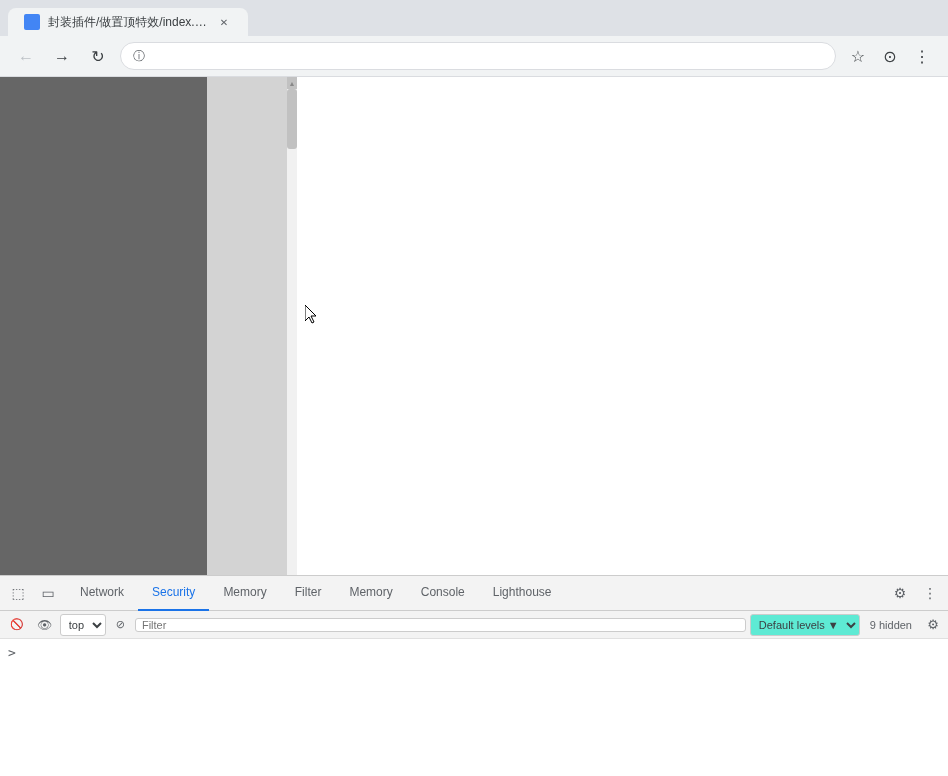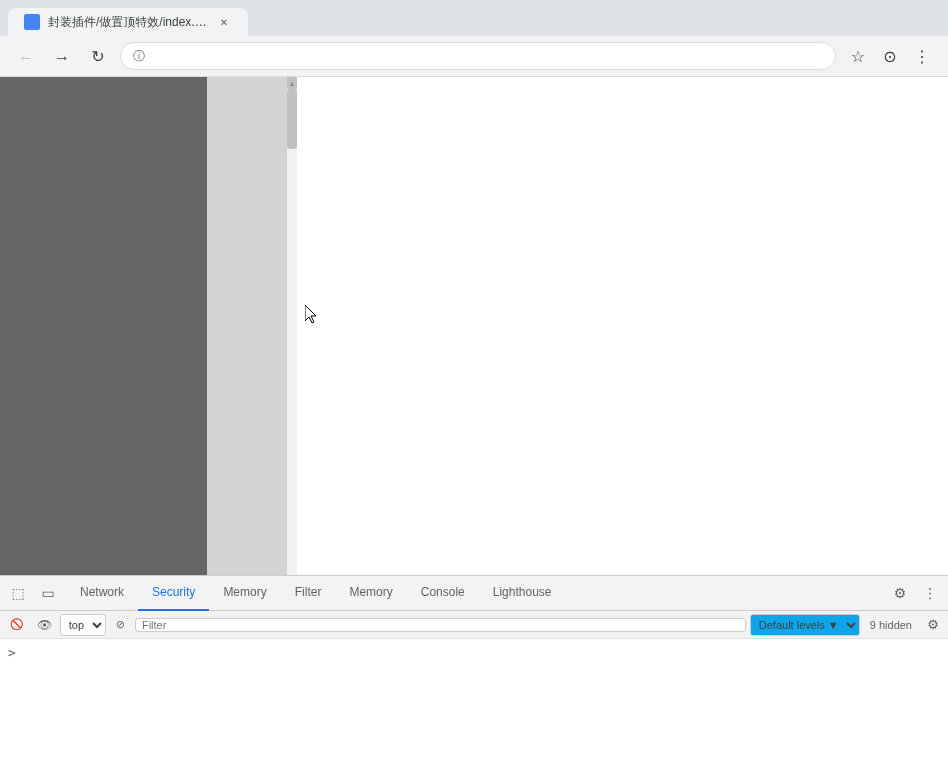--- a/index.html
+++ b/index.html
@@ -307,21 +307,21 @@
       padding: 0 6px;
       font-size: 11px;
       color: #3c4043;
       outline: none;
     }
 
     .levels-select {
       height: 22px;
       padding: 0 4px;
       border: 1px solid #ccc;
-      background: #0ea5e9;
+      background: #5eead4;
       font-size: 11px;
       color: #3c4043;
       border-radius: 3px;
       cursor: pointer;
     }
 
     .hidden-badge {
       margin-left: auto;
       font-size: 11px;
       color: #5f6368;

